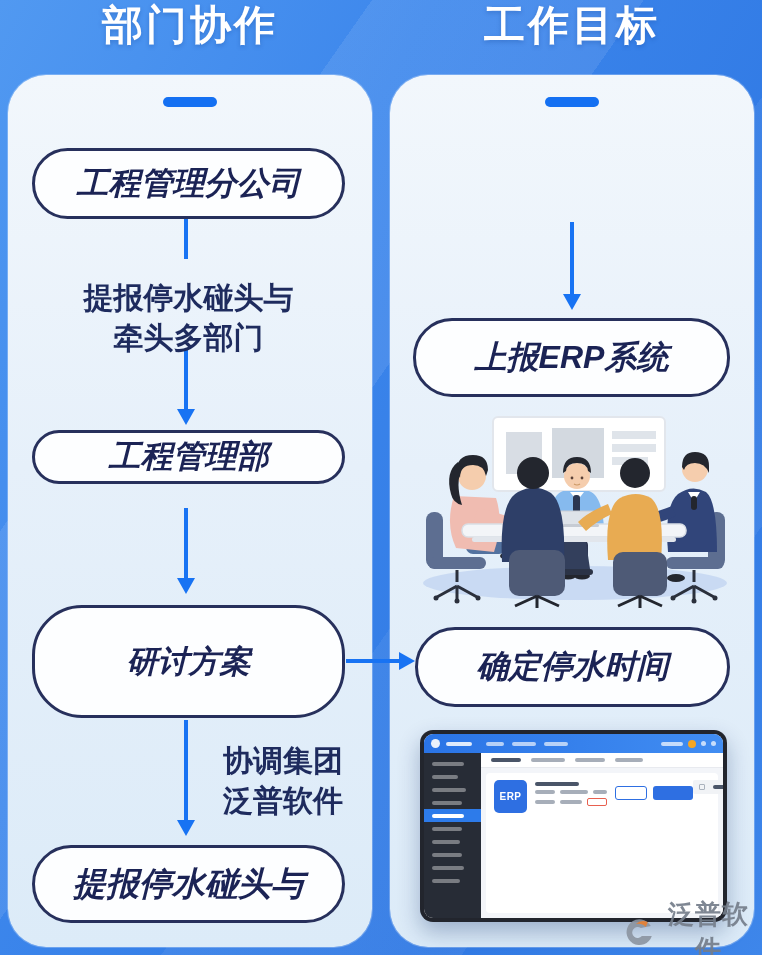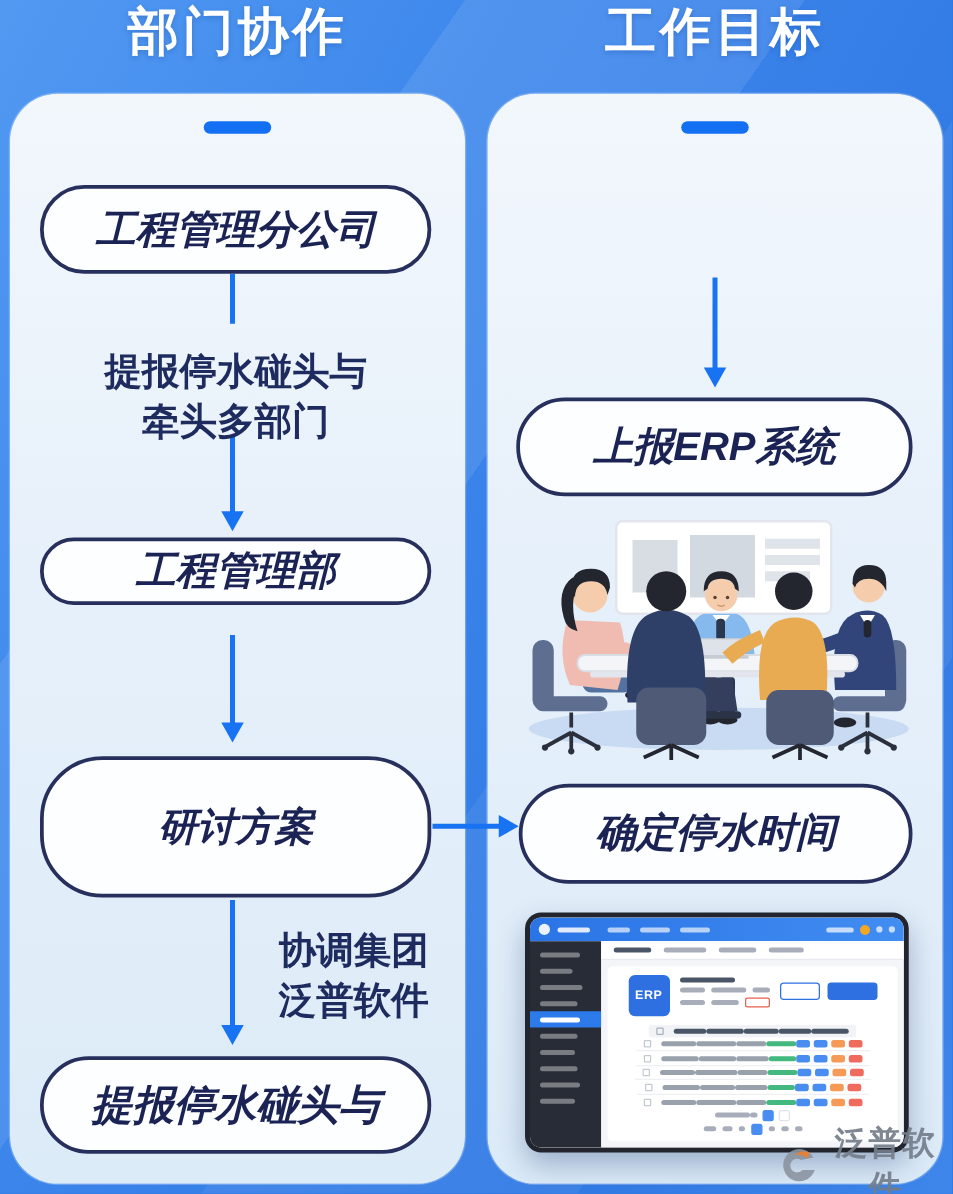--- a/index.html
+++ b/index.html
@@ -41,21 +41,21 @@
   .e-body{flex:1;display:flex;min-height:0;}
   .e-side{flex:0 0 57px;background:#272c36;padding-top:4px;}
   .s-item{height:13px;display:flex;align-items:center;padding-left:8px;}
   .s-item i{display:block;width:32px;height:4px;border-radius:2px;background:rgba(255,255,255,.38);}
   .s-item.active{background:#2d7bea;}
   .s-item.active i{background:#fff;}
   .e-main{flex:1;background:#f3f5f9;display:flex;flex-direction:column;min-width:0;}
   .e-tabs{height:15px;background:#fff;border-bottom:1px solid #e8eaef;display:flex;align-items:center;gap:10px;padding:0 10px;}
   .g-bar{height:4px;border-radius:2px;background:#a7aeb9;}
   .g-bar.dk{background:#4a5568;}
-  .e-card{flex:1;background:#fff;margin:5px;border-radius:4px;padding:7px 8px 4px;display:flex;flex-direction:column;min-height:0;align-items:center;}
+  .e-card{flex:1;background:#fff;margin:5px;border-radius:4px;padding:7px 8px 4px;display:flex;flex-direction:row;min-height:0;}
   .c-head{display:flex;align-items:flex-start;gap:8px;margin-bottom:7px;}
   .c-logo{width:33px;height:33px;border-radius:5px;background:#2e6fe2;color:#fff;font-size:10px;font-weight:800;
     display:flex;align-items:center;justify-content:center;letter-spacing:.5px;}
   .c-info{display:flex;flex-direction:column;gap:4px;padding-top:2px;}
   .c-meta{display:flex;gap:5px;align-items:center;}
   .c-tag{width:20px;height:8px;border:1px solid #e8604f;border-radius:2px;}
   .c-btns{margin-left:auto;display:flex;gap:6px;padding-top:6px;}
   .c-btn-outline{width:32px;height:14px;border:1px solid #2e6fe2;border-radius:3px;background:#fff;}
   .c-btn-solid{width:40px;height:14px;border-radius:3px;background:#2e6fe2;}
   .t-head{height:14px;background:#f1f3f6;border-radius:2px;display:flex;align-items:center;padding:0 6px;}

